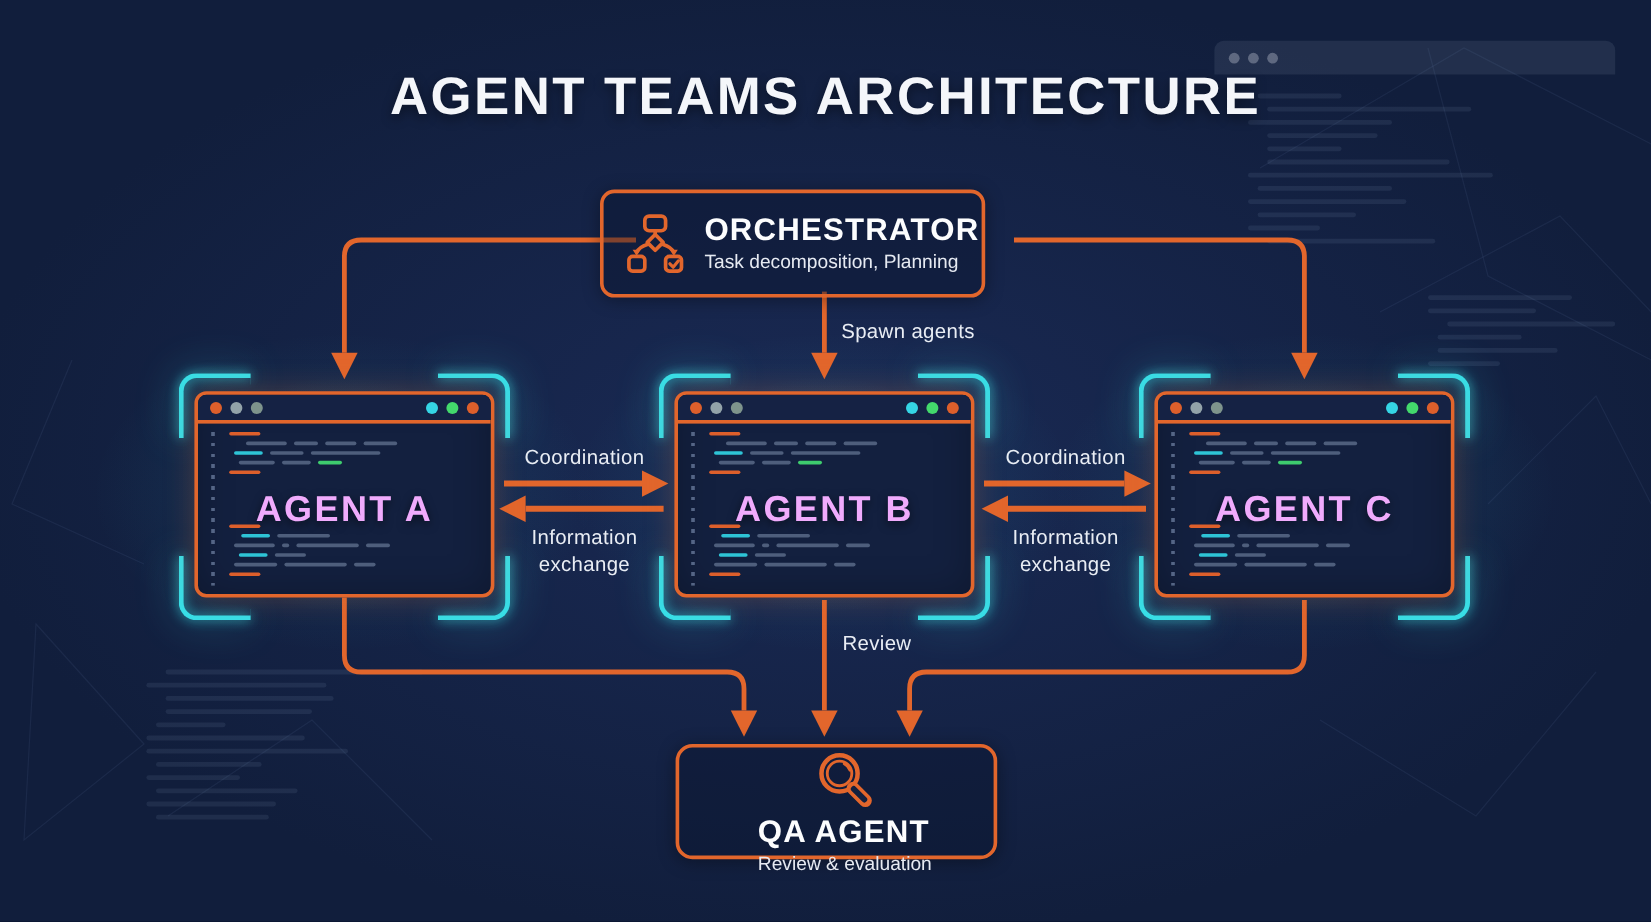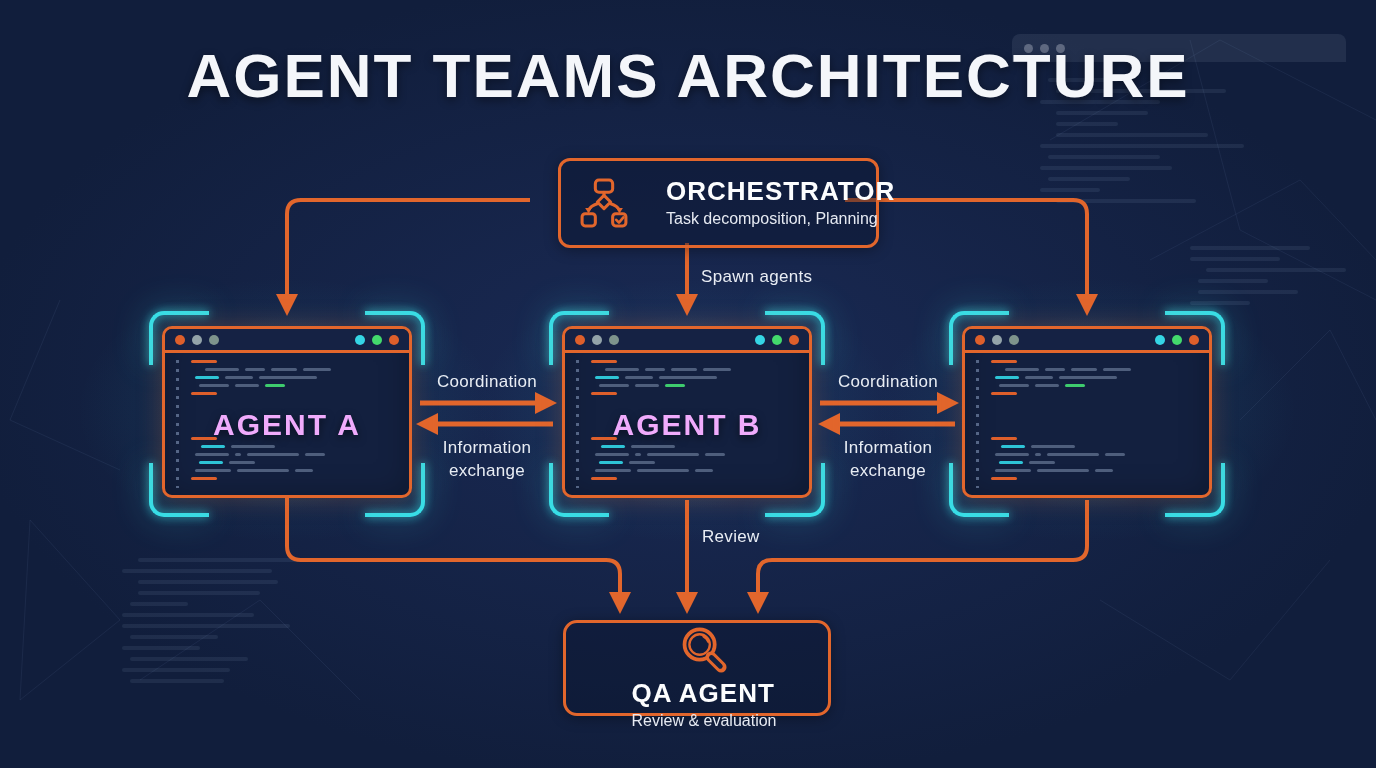--- a/index.html
+++ b/index.html
@@ -14,33 +14,33 @@
       #111E3C;
   }
   
   .bg-svg{position:absolute;inset:0;z-index:0;}
   .ghost-window{position:absolute;left:1012px;top:34px;width:322px;height:28px;
     background:rgba(190,205,230,.10);border-radius:8px 8px 0 0;z-index:0;display:flex;align-items:center;padding-left:12px;gap:7px;}
   .ghost-window i{width:9px;height:9px;border-radius:50%;background:rgba(235,240,248,.30);display:block;}
   .ghost-block{position:absolute;z-index:0;}
   .ghost-block span{display:block;height:4px;border-radius:2px;background:rgba(160,185,220,.10);margin-bottom:7px;}
   
-  .title{position:absolute;left:0;right:0;top:40px;margin:0;text-align:center;z-index:2;
-    font-size:62px;font-weight:bold;letter-spacing:2px;color:#F4F6FA;
+  .title{position:absolute;left:0;right:0;top:40px;margin:16px;text-align:center;z-index:2;
+    font-size:44px;font-weight:bold;letter-spacing:2px;color:#F4F6FA;
     text-shadow:0 3px 10px rgba(0,0,0,.45);}
   
   .connectors{position:absolute;inset:0;z-index:1;}
   
   .edge-label{position:absolute;z-index:2;font-size:17px;color:#E9EDF4;letter-spacing:.3px;}
   .edge-label.centered{transform:translateX(-50%);text-align:center;}
   
   .node-box{position:absolute;z-index:3;border:3px solid #E2662C;border-radius:12px;
     background:rgba(12,22,48,.45);display:flex;align-items:center;
     box-shadow:0 2px 14px rgba(0,0,0,.35);}
-  .orch{left:558px;top:158px;width:315px;height:84px;gap:21px;}
+  .orch{left:500px;top:158px;width:315px;height:84px;}
   .qa{left:563px;top:620px;width:262px;height:90px;border-radius:14px;flex-direction:column;}
   .node-icon{flex:0 0 auto;margin-left:16px;}
   .node-text{margin-left:14px;line-height:1.15;}
   .node-title{font-size:26px;font-weight:bold;letter-spacing:1px;color:#FCFDFE;}
   .node-sub{font-size:16px;color:#E6EAF2;margin-top:3px;}
   
   .agent{position:absolute;top:326px;width:250px;height:172px;z-index:3;}
   .agent-glow{position:absolute;inset:-46px;z-index:-1;border-radius:40px;
     background:radial-gradient(closest-side, rgba(45,205,220,.20), rgba(45,205,220,0) 75%);}
   .bracket{position:absolute;width:56px;height:50px;border:4px solid #37DFE8;
@@ -383,20 +383,21 @@
               </div>
               <div class="code-row" style="margin-left: 8px;">
                 <span style="width: 30px; background: rgb(78, 94, 124);"></span>
                 <span style="width: 24px; background: rgb(78, 94, 124);"></span>
                 <span style="width: 20px; background: rgb(62, 204, 110);"></span>
               </div>
               <div class="code-row" style="margin-left: 0px;">
                 <span style="width: 26px; background: rgb(221, 95, 43);"></span>
               </div>
             </div>
+        <div class="agent-name">AGENT C</div>
         <div class="code bottom">
               <div class="code-row" style="margin-left: 0px;">
                 <span style="width: 26px; background: rgb(221, 95, 43);"></span>
               </div>
               <div class="code-row" style="margin-left: 10px;">
                 <span style="width: 24px; background: rgb(46, 196, 214);"></span>
                 <span style="width: 44px; background: rgb(78, 94, 124);"></span>
               </div>
               <div class="code-row" style="margin-left: 4px;">
                 <span style="width: 34px; background: rgb(78, 94, 124);"></span>

